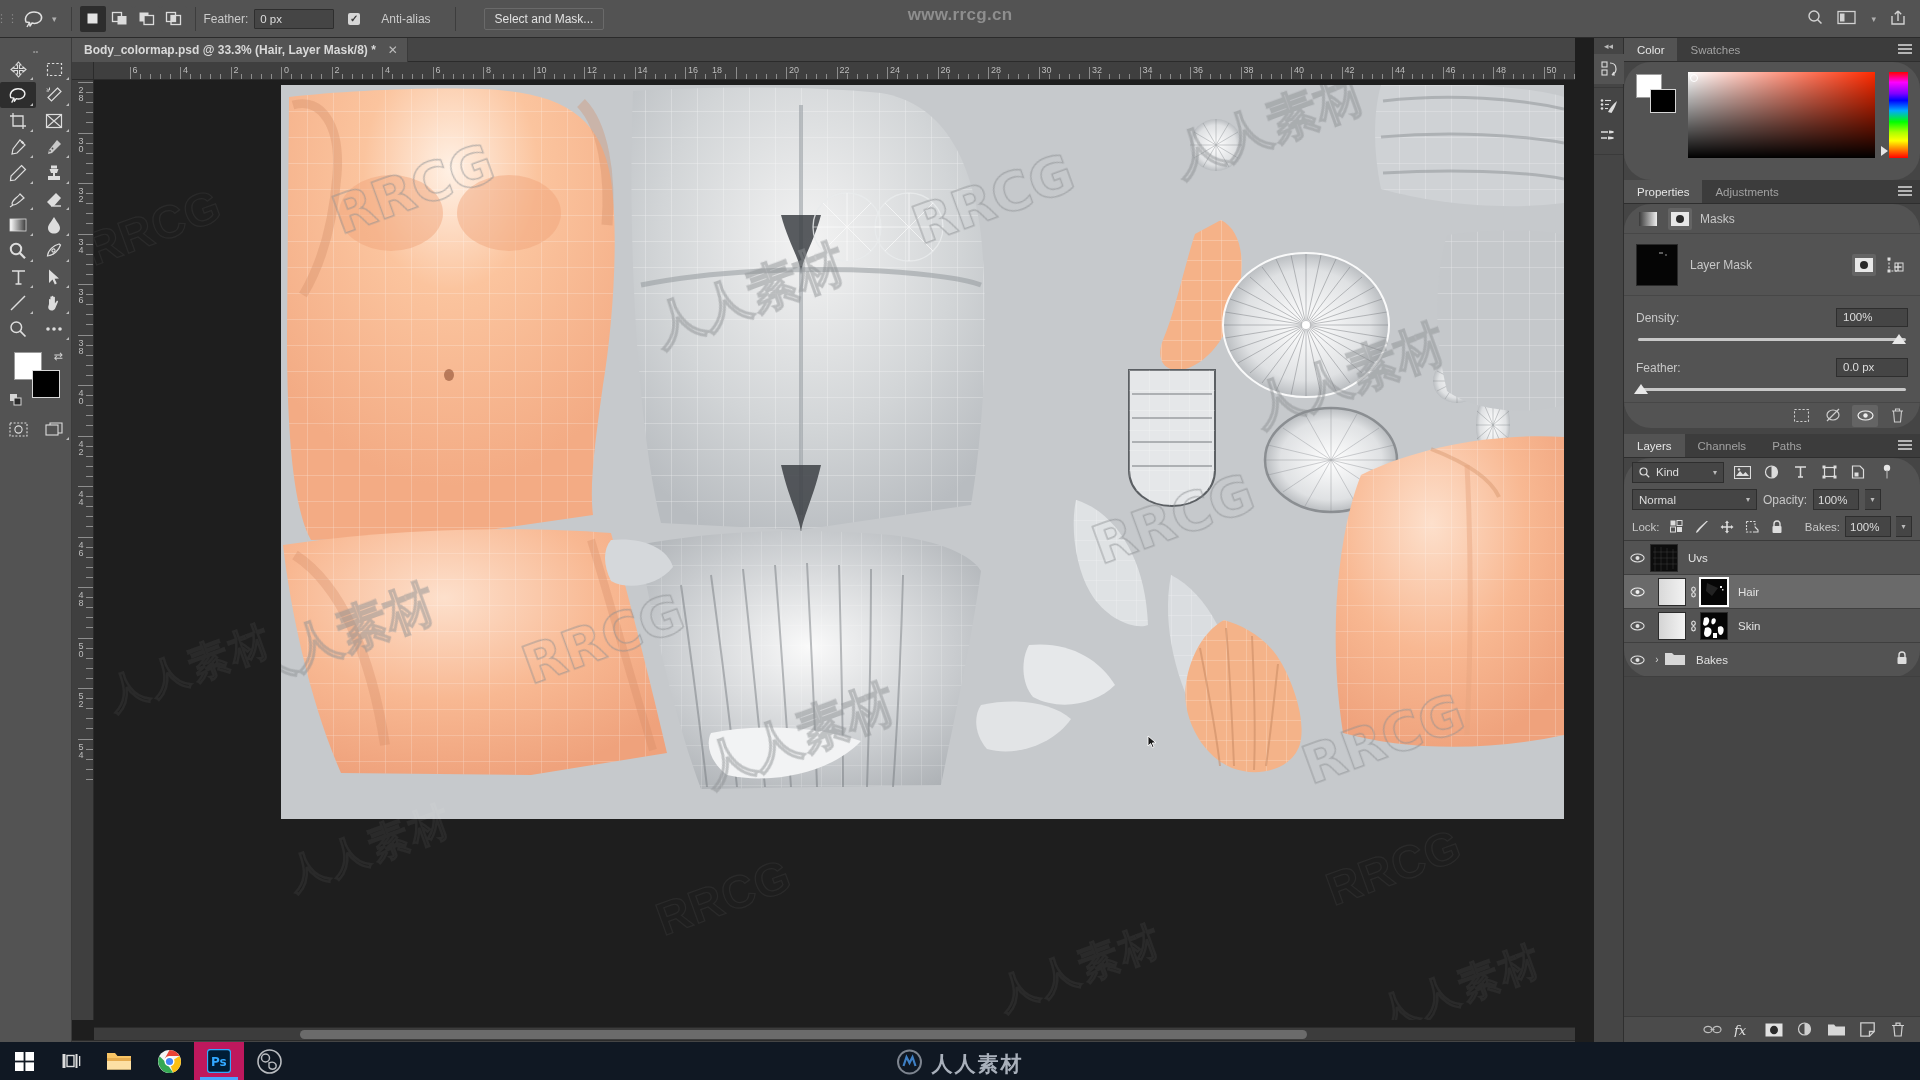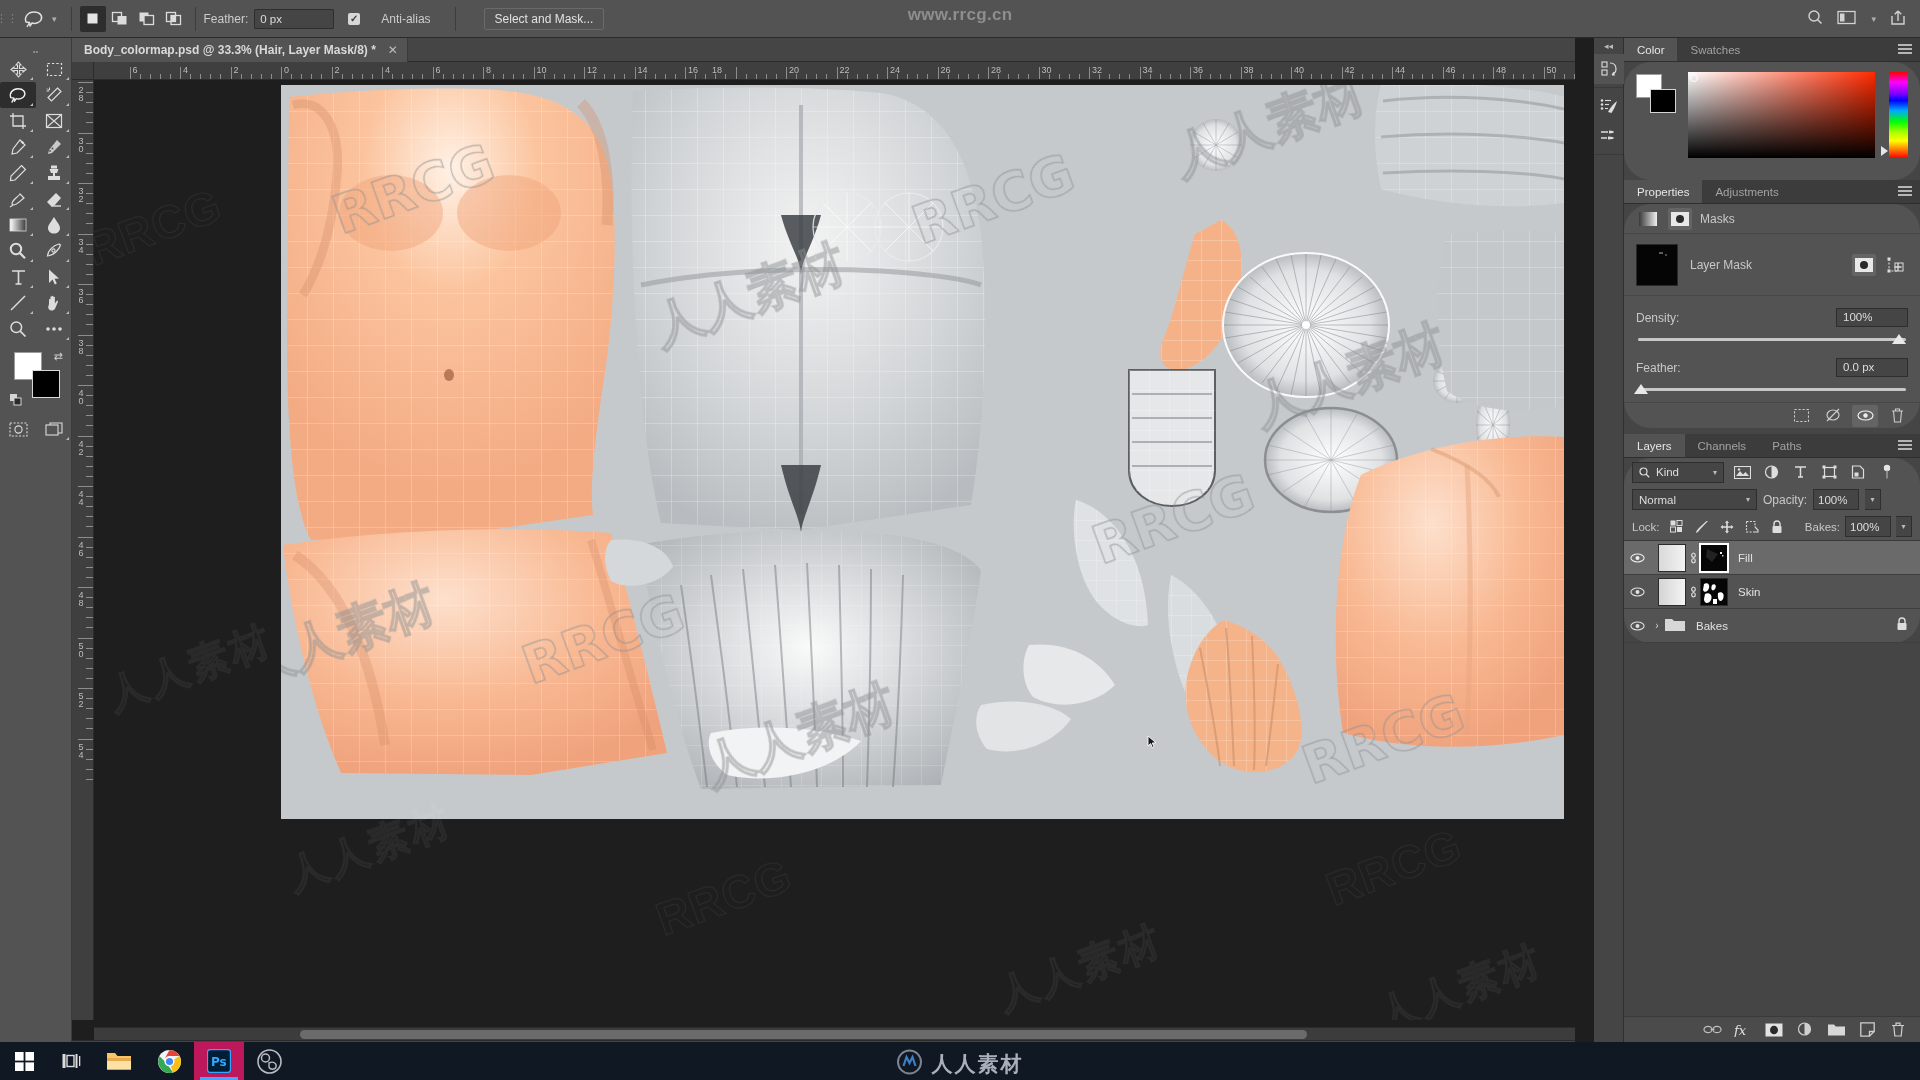--- a/index.html
+++ b/index.html
@@ -1373,20 +1373,37 @@
         </span>
         <span style="margin-left:auto; display:flex; align-items:center; gap:5px;">
           <span>Bakes:</span>
           <span class="num-field">100%</span>
           <span class="stepper" style="border-left:none;">▾</span>
         </span>
       </div>
 
       <div class="layer-list">
 
+        <div class="layer-row">
+          <span class="eye-cell">
+            <svg width="15" height="10" viewBox="0 0 15 10">
+                <ellipse cx="7.5" cy="5" rx="6.6" ry="4" fill="none" stroke="#e0e0e0" stroke-width="1.1"></ellipse>
+                <circle cx="7.5" c="5" cy="5" r="2" fill="#e0e0e0"></circle>
+              </svg>
+          </span>
+          <span class="lr-thumb">
+            <svg width="28" height="28" viewBox="0 0 28 28">
+                <rect width="28" height="28" fill="#0d0d0d"></rect>
+              <g stroke="#3f3f3f" stroke-width="0.5">
+                  <path d="M4 2 L4 26 M10 2 L10 26 M16 3 L16 25 M22 4 L22 24 M2 7 L26 7 M2 13 L26 13 M2 19 L26 19"></path>
+                </g>
+            </svg>
+          </span>
+          <span class="lr-name">Uvs</span>
+        </div>
 
         <div class="layer-row selected">
           <span class="eye-cell">
             <svg width="15" height="10" viewBox="0 0 15 10">
                 <ellipse cx="7.5" cy="5" rx="6.6" ry="4" fill="none" stroke="#efefef" stroke-width="1.1"></ellipse>
                 <circle cx="7.5" cy="5" r="2" fill="#efefef"></circle>
               </svg>
           </span>
           <span class="lr-thumb" style="margin-left:8px;">
             <svg width="28" height="28" viewBox="0 0 28 28">
@@ -1405,21 +1422,21 @@
               </svg>
           </span>
           <span class="lr-thumb active-sel">
             <svg width="28" height="28" viewBox="0 0 28 28">
                 <rect width="28" height="28" fill="#060606"></rect>
                 <path d="M6 4 L17 9 L11 17 L5 12 Z" fill="#222"></path>
                 <rect x="19" y="7" width="2" height="2" fill="#eee"></rect>
                 <rect x="21" y="10" width="1.5" height="1.5" fill="#ccc"></rect>
               </svg>
           </span>
-          <span class="lr-name">Fill</span>
+          <span class="lr-name">Hair</span>
         </div>
 
         <div class="layer-row">
           <span class="eye-cell">
             <svg width="15" height="10" viewBox="0 0 15 10">
                 <ellipse cx="7.5" cy="5" rx="6.6" ry="4" fill="none" stroke="#e0e0e0" stroke-width="1.1"></ellipse>
                 <circle cx="7.5" cy="5" r="2" fill="#e0e0e0"></circle>
               </svg>
           </span>
           <span class="lr-thumb" style="margin-left:8px;">

